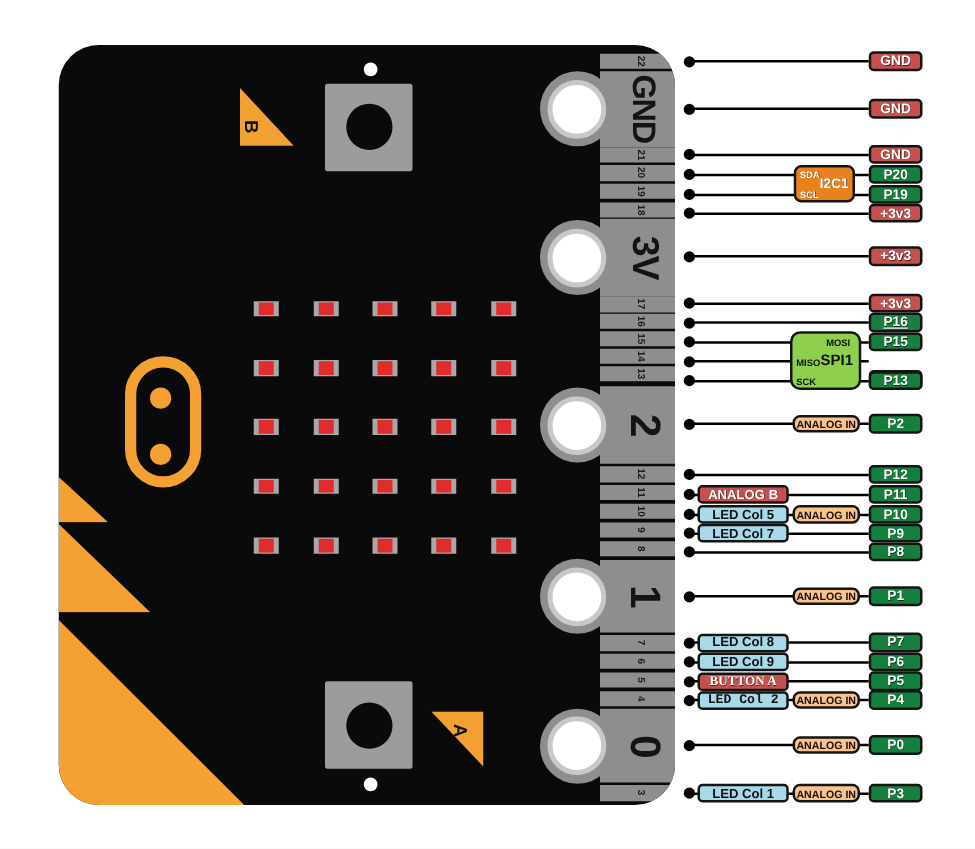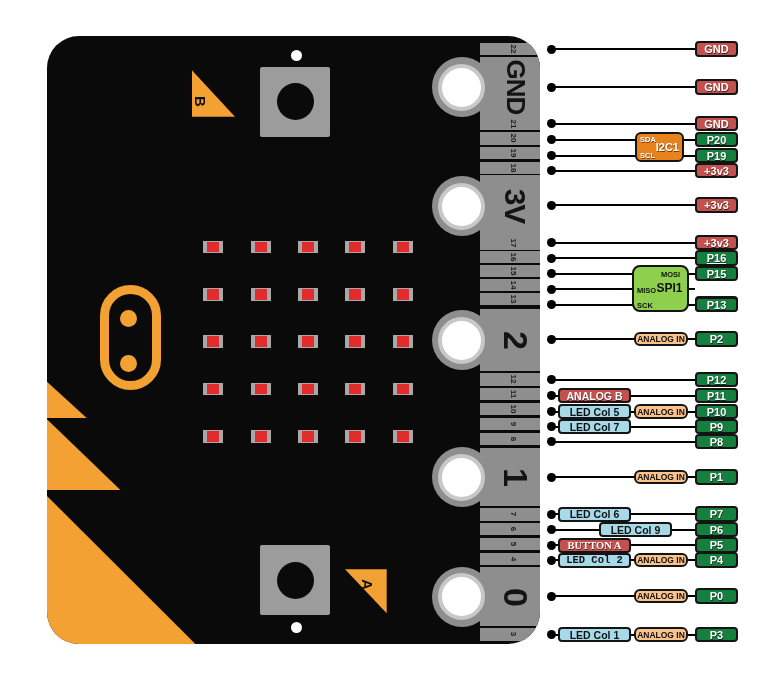--- a/index.html
+++ b/index.html
@@ -327,25 +327,25 @@
       <div class="wire" style="left: 551px; top: 440.5px; width: 144px;"></div>
       <div class="dot" style="left: 546.5px; top: 437px;"></div>
       <div class="lbl lbl-pin lbl-gpio" style="top: 433.75px;">P8</div>
       <div class="wire" style="left: 551px; top: 476px; width: 144px;"></div>
       <div class="dot" style="left: 546.5px; top: 472.5px;"></div>
       <div class="lbl lbl-pin lbl-gpio" style="top: 469.25px;">P1</div>
       <div class="lbl lbl-mid" style="top: 469.75px;">ANALOG IN</div>
       <div class="wire" style="left: 551px; top: 513px; width: 144px;"></div>
       <div class="dot" style="left: 546.5px; top: 509.5px;"></div>
       <div class="lbl lbl-pin lbl-gpio" style="top: 506.25px;">P7</div>
-      <div class="lbl lbl-left lbl-led" style="top: 506.5px;">LED Col 6</div>
+      <div class="lbl lbl-left lbl-led" style="top: 506.5px;">LED Col 8</div>
       <div class="wire" style="left: 551px; top: 528.5px; width: 144px;"></div>
       <div class="dot" style="left: 546.5px; top: 525px;"></div>
       <div class="lbl lbl-pin lbl-gpio" style="top: 521.75px;">P6</div>
-      <div class="lbl lbl-left lbl-led" style="top: 522px; margin-left: 41px;">LED Col 9</div>
+      <div class="lbl lbl-left lbl-led" style="top: 522px;">LED Col 9</div>
       <div class="wire" style="left: 551px; top: 544px; width: 144px;"></div>
       <div class="dot" style="left: 546.5px; top: 540.5px;"></div>
       <div class="lbl lbl-pin lbl-gpio" style="top: 537.25px;">P5</div>
       <div class="lbl lbl-left lbl-button" style="top: 537.5px; font-family: Liberation Serif, serif;">BUTTON A</div>
       <div class="wire" style="left: 551px; top: 559px; width: 144px;"></div>
       <div class="dot" style="left: 546.5px; top: 555.5px;"></div>
       <div class="lbl lbl-pin lbl-gpio" style="top: 552.25px;">P4</div>
       <div class="lbl lbl-left lbl-led" style="top: 552.5px; font-family: Liberation Mono, monospace;">LED Col 2</div>
       <div class="lbl lbl-mid" style="top: 552.75px;">ANALOG IN</div>
       <div class="wire" style="left: 551px; top: 595px; width: 144px;"></div>

